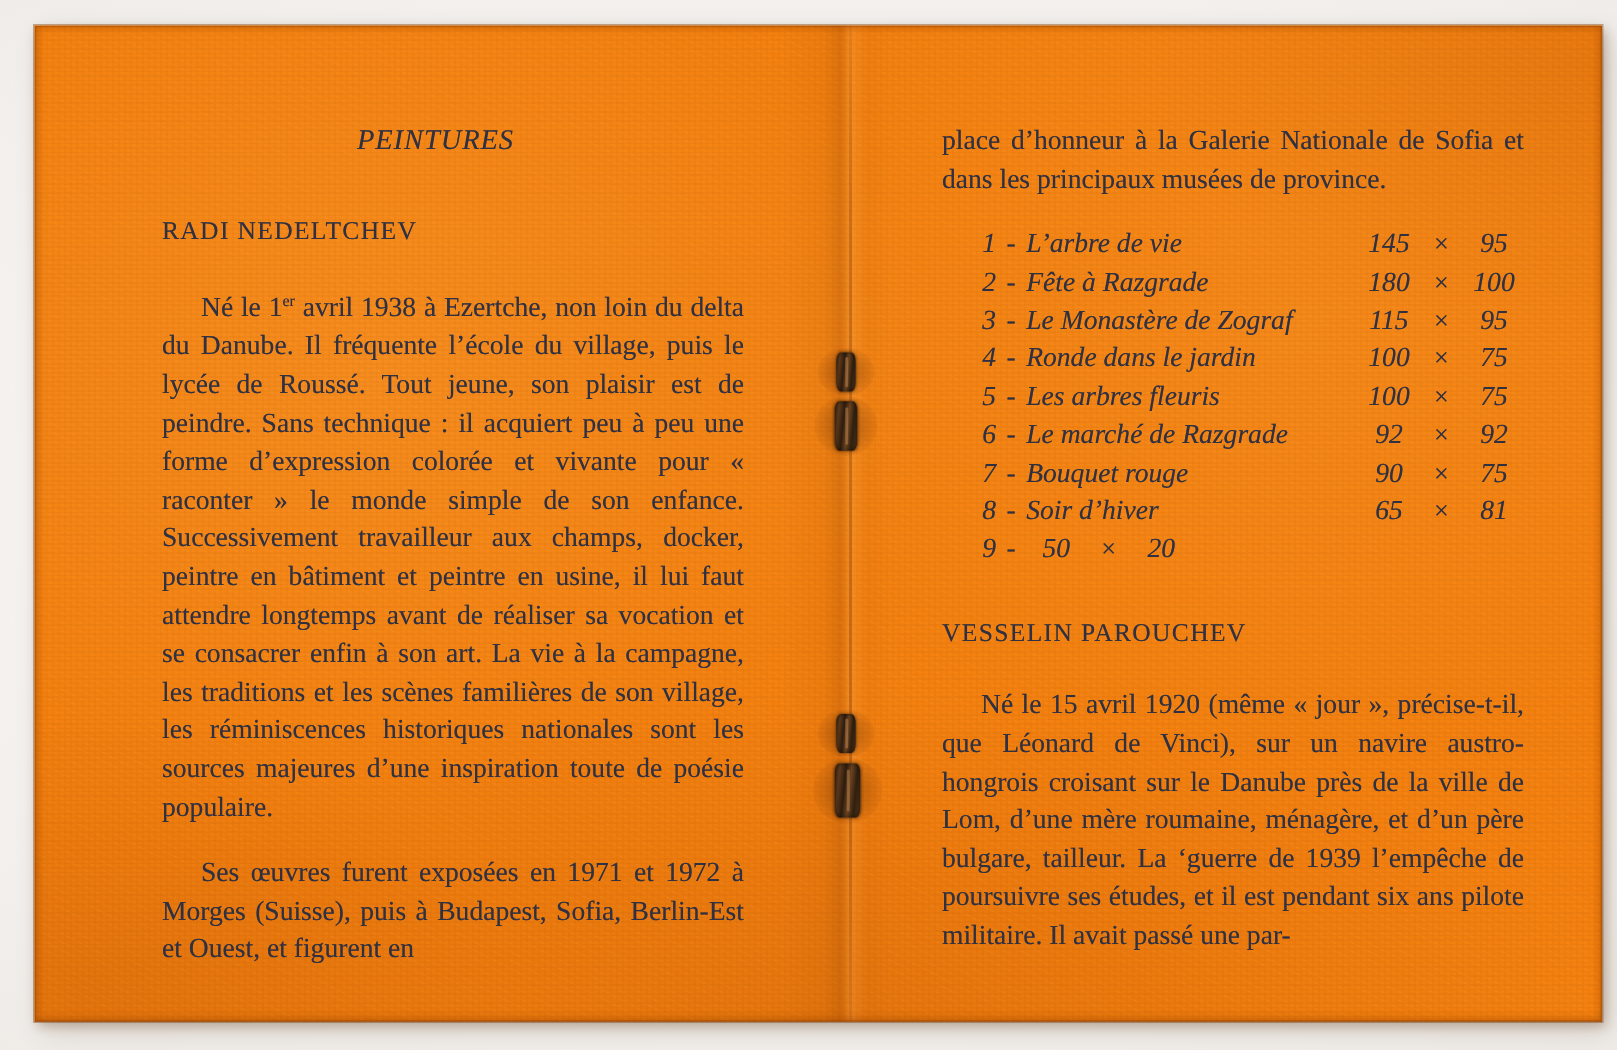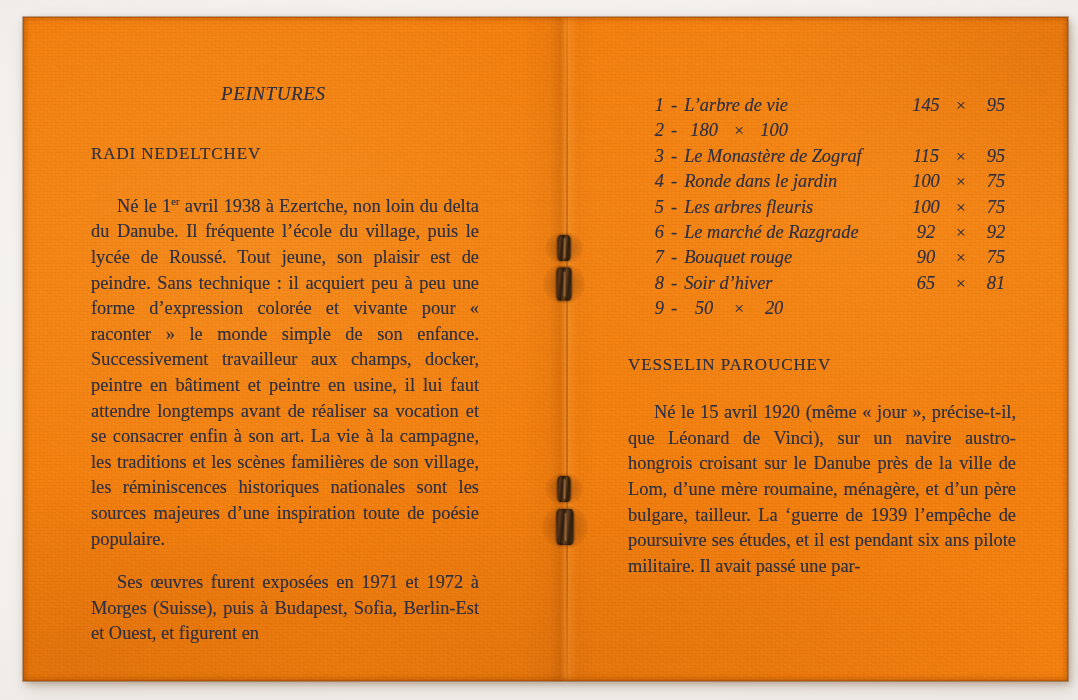--- a/index.html
+++ b/index.html
@@ -152,21 +152,21 @@
   
   .column {
     position: absolute;
     color: #2f3142;
     font-size: 18.4px;
     line-height: 25.6px;
     text-align: justify;
     text-justify: inter-word;
     -webkit-font-smoothing: antialiased;
   }
-  #column-left  { left: 68px;  top: 64px; width: 388px; }
+  #column-left  { left: 85px;  top: 64px; width: 388px; }
   #column-right { left: 605px; top: 64px; width: 388px; }
 
   .section-title {
     font-style: italic;
     font-size: 19px;
     letter-spacing: 0.6px;
     text-align: left;
     margin: 0 0 34px 130px;
     white-space: nowrap;
   }
@@ -251,35 +251,37 @@
 
     <div class="artist-name">RADI NEDELTCHEV</div>
 
     <p class="body-par"><span>Né le 1</span><sup class="ordinal">er</sup><span> avril 1938 à Ezertche, non loin du delta du Danube. Il fréquente l’école du village, puis le lycée de Roussé. Tout jeune, son plaisir est de peindre. Sans technique : il acquiert peu à peu une forme d’expression colorée et vivante pour « raconter » le monde simple de son enfance. Successivement travailleur aux champs, docker, peintre en bâtiment et peintre en usine, il lui faut attendre longtemps avant de réaliser sa vocation et se consacrer enfin à son art. La vie à la campagne, les traditions et les scènes familières de son village, les réminiscences historiques nationales sont les sources majeures d’une inspiration toute de poésie populaire.</span></p>
 
     <p class="body-par">Ses œuvres furent exposées en 1971 et 1972 à Morges (Suisse), puis à Budapest, Sofia, Berlin-Est et Ouest, et figurent en</p>
   </div>
 
   <div class="column" id="column-right">
 
+    <p class="body-par no-indent">place d’honneur à la Galerie Nationale de Sofia et dans les principaux musées de province.</p>
 
     <ul id="works-list">
         <li class="work-row">
           <span class="work-index">1</span>
           <span class="work-dash">-</span>
           <span class="work-title">L’arbre de vie</span>
           <span class="work-dims">
             <span class="dim-w">145</span>
             <span class="dim-x">×</span>
             <span class="dim-h">95</span>
           </span>
         </li>
         <li class="work-row">
           <span class="work-index">2</span>
           <span class="work-dash">-</span>
+          <span class="work-title">Fête à Razgrade</span>
           <span class="work-dims">
             <span class="dim-w">180</span>
             <span class="dim-x">×</span>
             <span class="dim-h">100</span>
           </span>
         </li>
         <li class="work-row">
           <span class="work-index">3</span>
           <span class="work-dash">-</span>
           <span class="work-title">Le Monastère de Zograf</span>

